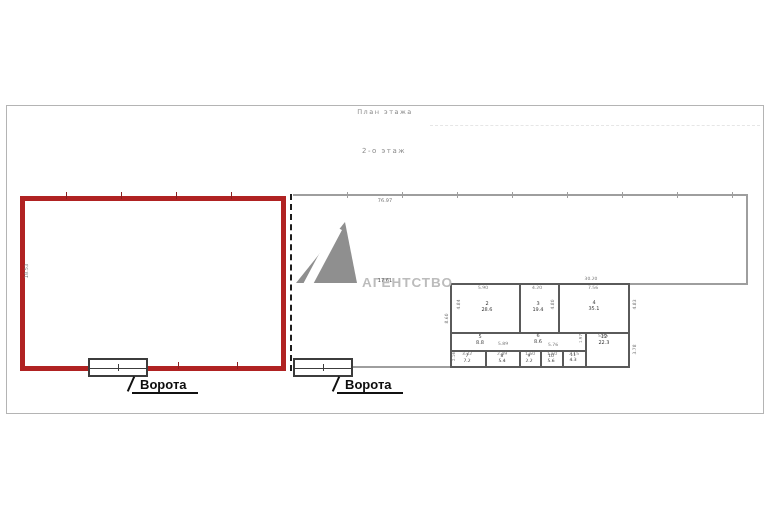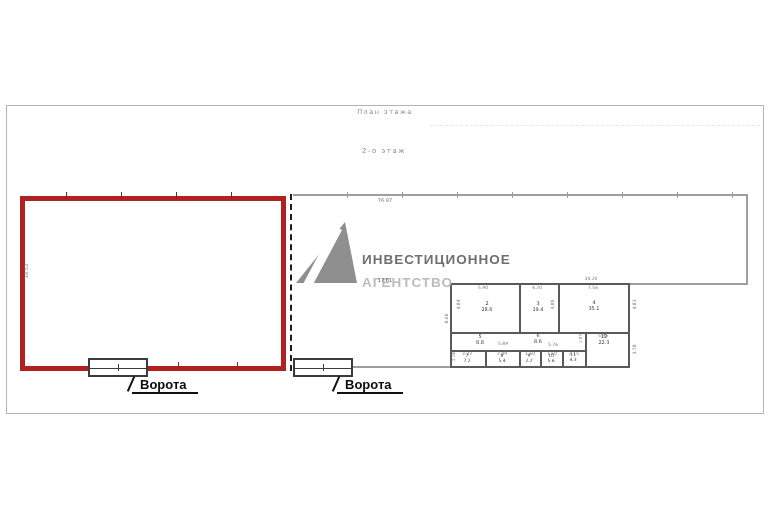--- a/index.html
+++ b/index.html
@@ -87,21 +87,20 @@
   <div class="abs tickgray" style="left:732px;top:192px;"></div>
   <div class="abs hdim" style="left:370px;top:197px;font-size:5px;">76.97</div>
   <div class="abs wallv" style="left:746px;top:194px;height:91px;"></div>
   <div class="abs wallh" style="left:630px;top:283px;width:118px;"></div>
   <div class="abs wallh" style="left:293px;top:366px;width:159px;"></div>
 
   <svg class="abs" style="left:294px;top:220px;z-index:2;" width="64" height="66" viewBox="0 0 64 66">
     <polygon points="51,2 63,63 2,63" fill="#8f8f8f"></polygon>
     <line x1="44" y1="8" x2="12" y2="68" stroke="#ffffff" stroke-width="9"></line>
   </svg>
-  <div class="abs wm1">ИНВЕСТИЦИОННОЕ</div>
   <div class="abs wm2">АГЕНТСТВО</div>
   <div class="abs centerdim">17.61</div>
 
   <div class="abs roomsblock"></div>
   <div class="abs iwv" style="left:519px;top:283px;height:49px;"></div>
   <div class="abs iwv" style="left:558px;top:283px;height:49px;"></div>
   <div class="abs iwh" style="left:450px;top:332px;width:180px;"></div>
   <div class="abs iwh" style="left:450px;top:350px;width:135px;"></div>
   <div class="abs iwv" style="left:585px;top:332px;height:36px;"></div>
   <div class="abs iwv" style="left:485px;top:350px;height:18px;"></div>

